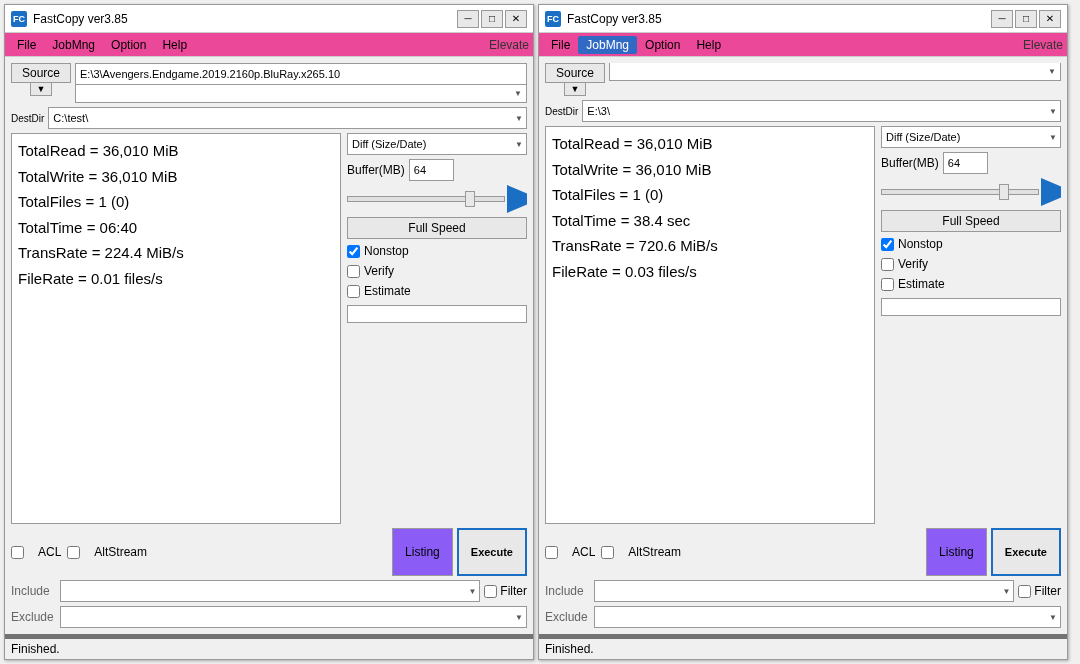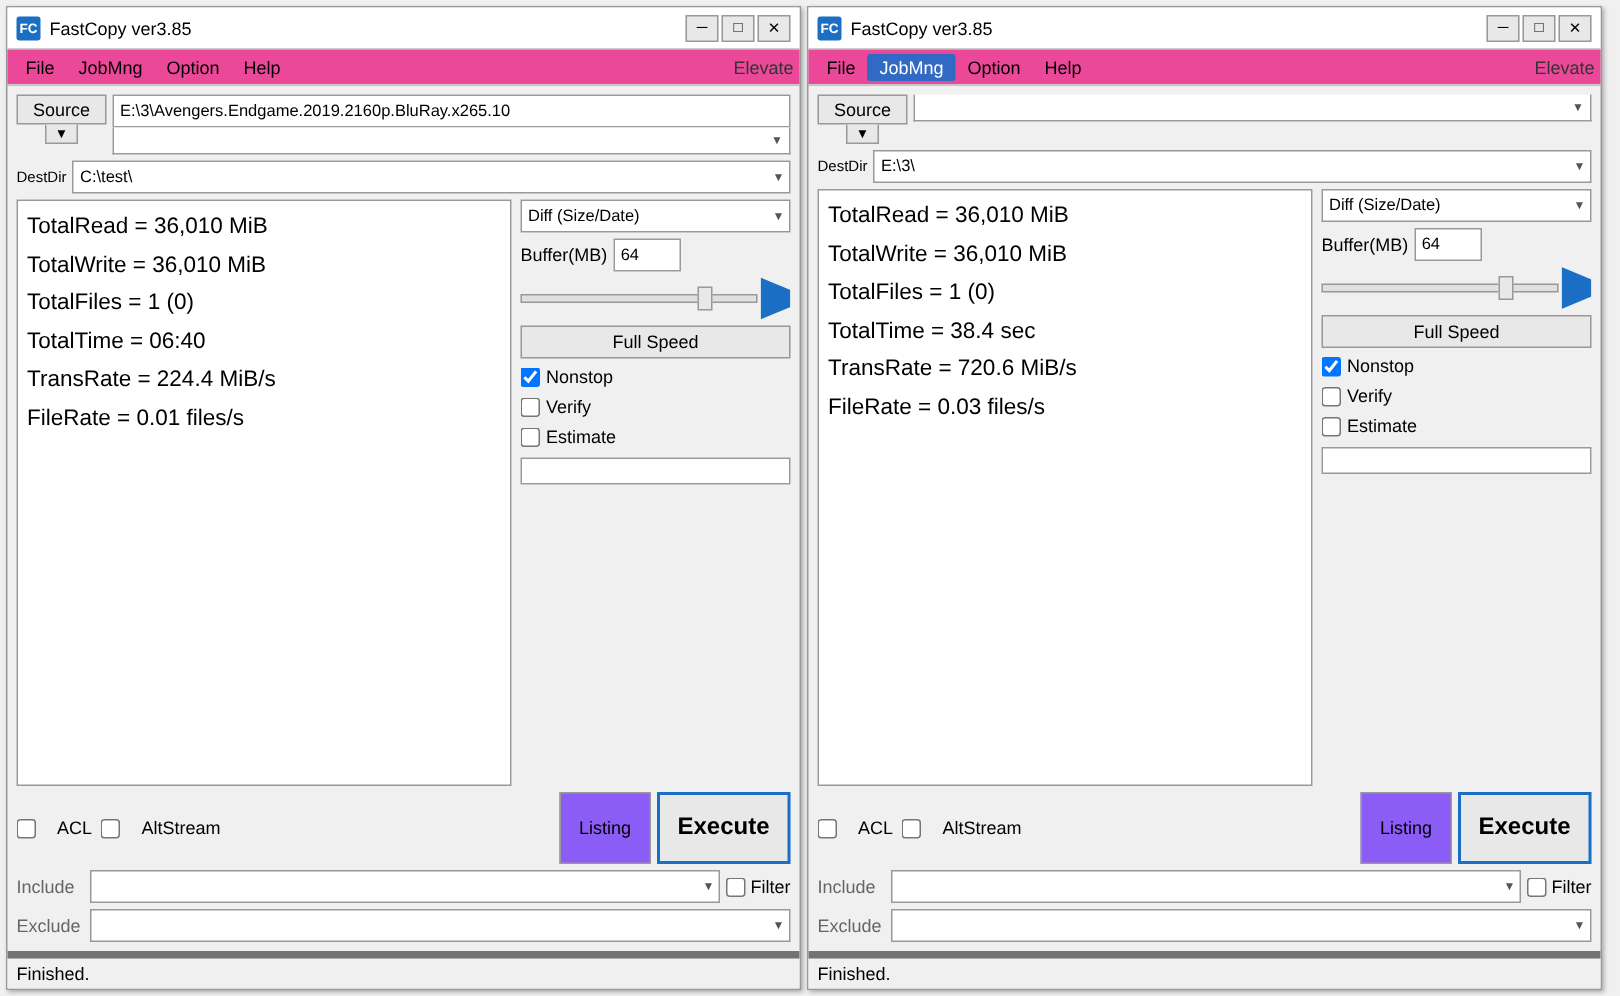--- a/index.html
+++ b/index.html
@@ -305,21 +305,21 @@
       border: 1px solid #999;
       padding: 16px 12px;
       cursor: pointer;
       font-size: 12px;
     }
     .execute-btn {
       background: #e8e8e8;
       border: 2px solid #1a6fc4;
       padding: 3px 12px;
       cursor: pointer;
-      font-size: 16px;
+      font-size: 11px;
       font-weight: bold;
     }
     .include-row, .exclude-row {
       display: flex;
       align-items: center;
       gap: 4px;
     }
     .include-label, .exclude-label {
       font-size: 12px;
       width: 45px;

